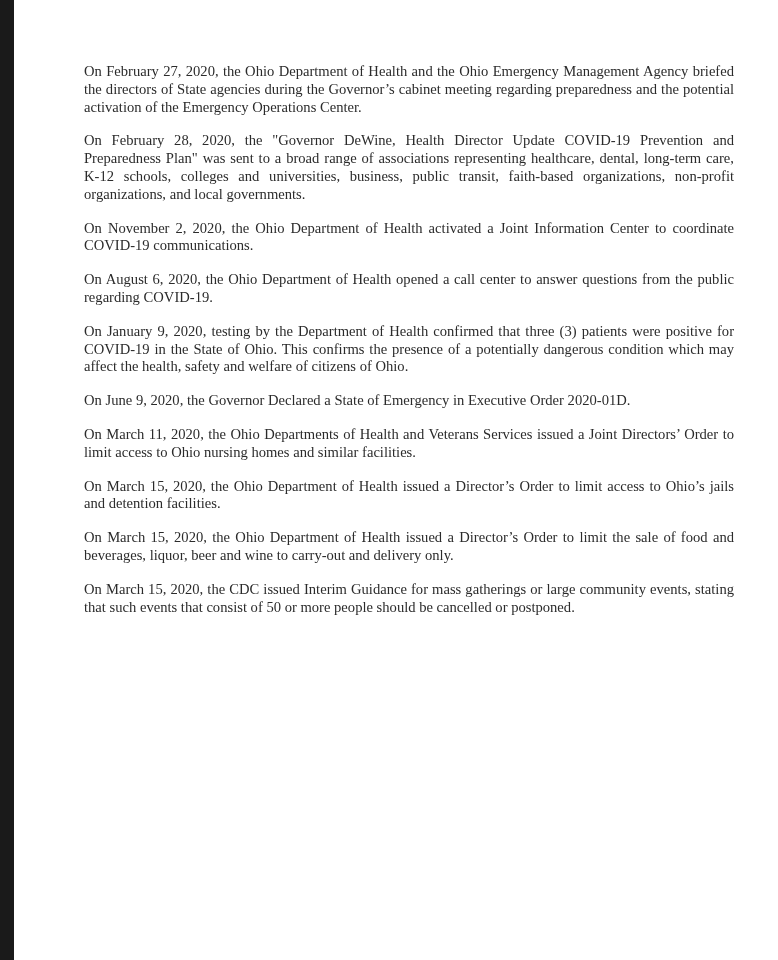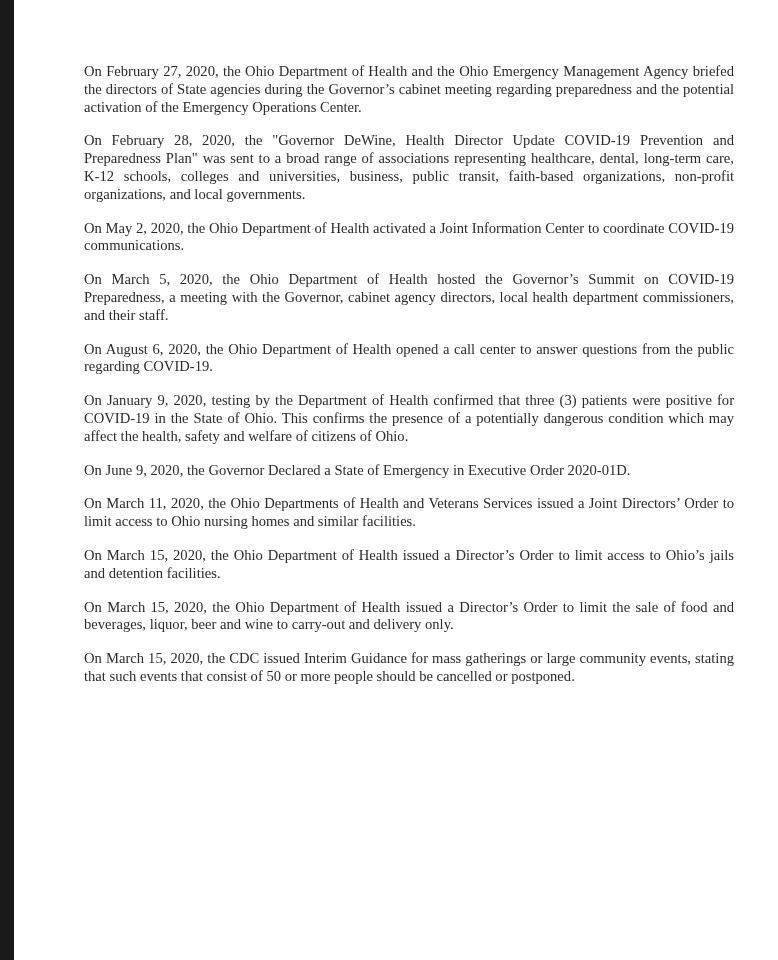--- a/index.html
+++ b/index.html
@@ -37,22 +37,21 @@
       text-align-last: left;
     }
   </style>
 </head>
 <body>
 
 <div class="page">
   <div class="content">
     <p class="para">On February 27, 2020, the Ohio Department of Health and the Ohio Emergency Management Agency briefed the directors of State agencies during the Governor’s cabinet meeting regarding preparedness and the potential activation of the Emergency Operations Center.</p>
     <p class="para">On February 28, 2020, the "Governor DeWine, Health Director Update COVID-19 Prevention and Preparedness Plan" was sent to a broad range of associations representing healthcare, dental, long-term care, K-12 schools, colleges and universities, business, public transit, faith-based organizations, non-profit organizations, and local governments.</p>
-    <p class="para">On May 2, 2020, the Ohio Department of Health activated a Joint Information Center to coordinate COVID-19 communications.</p>
-    <p class="para">On March 5, 2020, the Ohio Department of Health hosted the Governor’s Summit on COVID-19 Preparedness, a meeting with the Governor, cabinet agency directors, local health department commissioners, and their staff.</p>
+    <p class="para">On November 2, 2020, the Ohio Department of Health activated a Joint Information Center to coordinate COVID-19 communications.</p>
     <p class="para">On August 6, 2020, the Ohio Department of Health opened a call center to answer questions from the public regarding COVID-19.</p>
     <p class="para">On January 9, 2020, testing by the Department of Health confirmed that three (3) patients were positive for COVID-19 in the State of Ohio.  This confirms the presence of a potentially dangerous condition which may affect the health, safety and welfare of citizens of Ohio.</p>
     <p class="para">On June 9, 2020, the Governor Declared a State of Emergency in Executive Order 2020-01D.</p>
     <p class="para">On March 11, 2020, the Ohio Departments of Health and Veterans Services issued a Joint Directors’ Order to limit access to Ohio nursing homes and similar facilities.</p>
     <p class="para">On March 15, 2020, the Ohio Department of Health issued a Director’s Order to limit access to Ohio’s jails and detention facilities.</p>
     <p class="para">On March 15, 2020, the Ohio Department of Health issued a Director’s Order to limit the sale of food and beverages, liquor, beer and wine to carry-out and delivery only.</p>
     <p class="para">On March 15, 2020, the CDC issued Interim Guidance for mass gatherings or large community events, stating that such events that consist of 50 or more people should be cancelled or postponed.</p>
   </div>
 </div>
 

